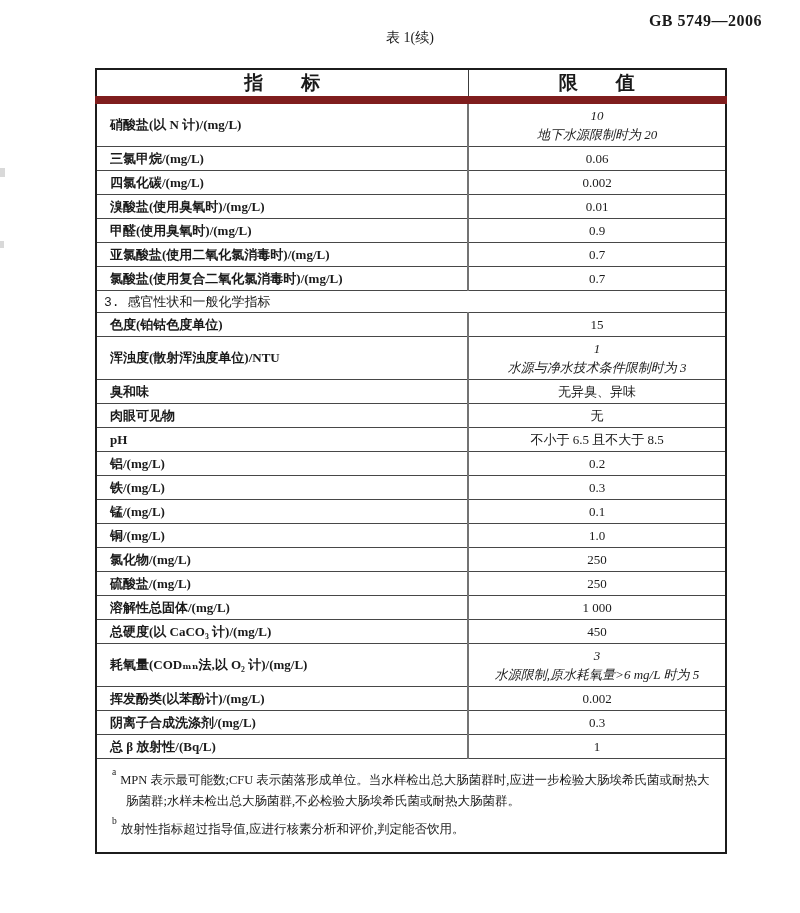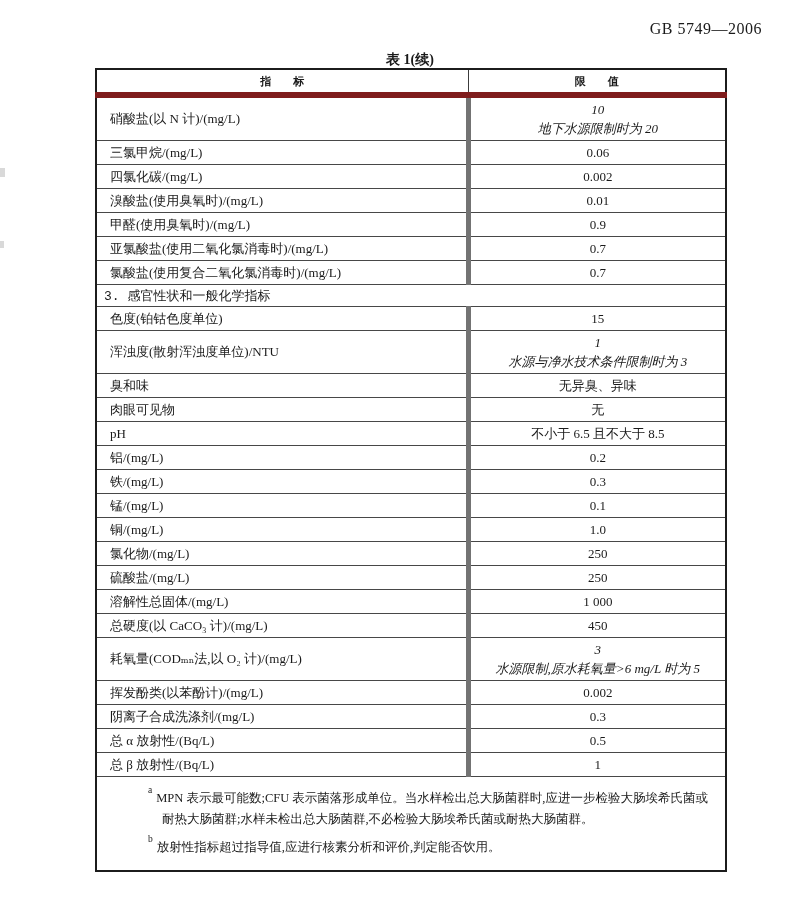--- a/index.html
+++ b/index.html
@@ -6,59 +6,60 @@
   html, body { background: #ffffff; }
   body {
     width: 800px; height: 913px;
     position: relative;
     font-family: "Liberation Serif", "DejaVu Serif", serif;
     color: #1a1a1a;
     overflow: hidden;
   }
   .doc-number {
     position: absolute;
-    top: 20px; right: 38px;
+    top: 12px; right: 38px;
     font-size: 16px;
-    font-weight: normal;
+    font-weight: bold;
     letter-spacing: 0.5px;
   }
   .table-title {
     position: absolute;
-    top: 51px; left: 95px; width: 630px;
+    top: 29px; left: 95px; width: 630px;
     text-align: center;
     font-size: 14px;
-    font-weight: bold;
+    font-weight: normal;
   }
   .table-wrap {
     position: absolute;
     top: 68px; left: 95px; width: 630px;
   }
   table {
     width: 100%;
     border-collapse: collapse;
     table-layout: fixed;
     border: 2px solid #1c1c1c;
     font-size: 13px;
   }
   col.c-ind { width: 372px; }
   col.c-lim { width: 258px; }
   th {
     height: 26px;
-    font-size: 11px;
+    font-size: 19px;
     font-weight: bold;
-    border-bottom: 6px solid #7f1d1d;
+    border-bottom: 8px solid #7f1d1d;
     text-align: center;
     vertical-align: middle;
   }
   th.h-ind { border-right: 1px solid #3c3c3c; }
   tbody td { border-top: 1px solid #474747; vertical-align: middle; }
   td.ind-cell {
-    border-right: 5px solid #737373;
+    border-right: 2px solid #737373;
     padding-left: 13px;
     text-align: left;
+    font-weight: bold;
   }
   td.limit-cell { text-align: center; }
   tr.row-single td { height: 24px; }
   tr.row-multi td { height: 43px; padding-top: 2px; padding-bottom: 2px; }
   tr.row-multi td.limit-cell div { line-height: 19px; font-style: italic; }
   td.section-cell {
     height: 22px;
     padding-left: 7px;
     text-align: left;
     font-family: Liberation Mono, monospace;
@@ -73,21 +74,20 @@
   td.footnote-cell {
     border-top: 1px solid #474747;
     padding: 7px 14px 9px 15px;
     font-size: 12.5px;
   }
   td.footnote-cell p.footnote {
     padding-left: 14px;
     text-indent: -14px;
     line-height: 21px;
     margin-bottom: 3px;
-    margin-left: 36px;
   }
   .scan-speck {
     position: absolute;
     background: #b9b9b9;
     opacity: 0.55;
   }
 </style>
 </head>
 <body>
 
@@ -245,26 +245,20 @@
             <div>0.002</div>
           </td>
         </tr>
         <tr class="row-single">
           <td class="ind-cell">阴离子合成洗涤剂/(mg/L)</td>
           <td class="limit-cell">
             <div>0.3</div>
           </td>
         </tr>
         <tr class="row-single">
-          <td class="ind-cell">总 α 放射性/(Bq/L)</td>
-          <td class="limit-cell">
-            <div>0.5</div>
-          </td>
-        </tr>
-        <tr class="row-single">
           <td class="ind-cell">总 β 放射性/(Bq/L)</td>
           <td class="limit-cell">
             <div>1</div>
           </td>
         </tr>
         <tr>
           <td colspan="2" class="footnote-cell">
             <p class="footnote"><sup class="fn-mark">a</sup><span>MPN 表示最可能数;CFU 表示菌落形成单位。当水样检出总大肠菌群时,应进一步检验大肠埃希氏菌或耐热大肠菌群;水样未检出总大肠菌群,不必检验大肠埃希氏菌或耐热大肠菌群。</span></p>
             <p class="footnote"><sup class="fn-mark">b</sup><span>放射性指标超过指导值,应进行核素分析和评价,判定能否饮用。</span></p>
           </td>

